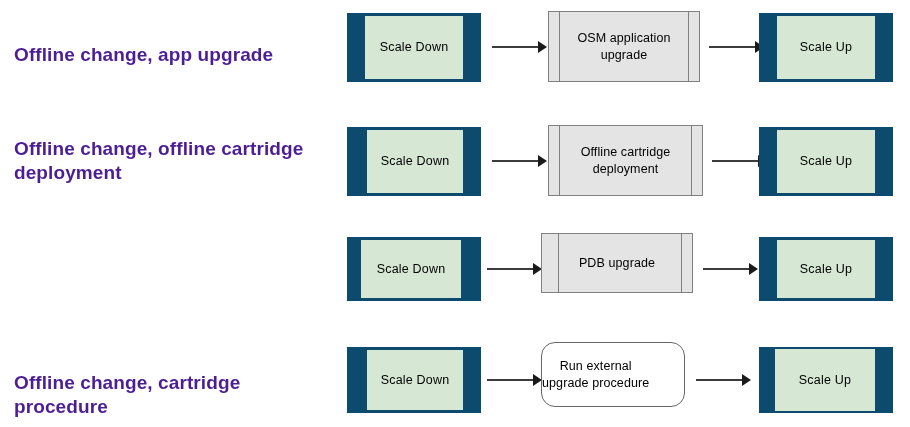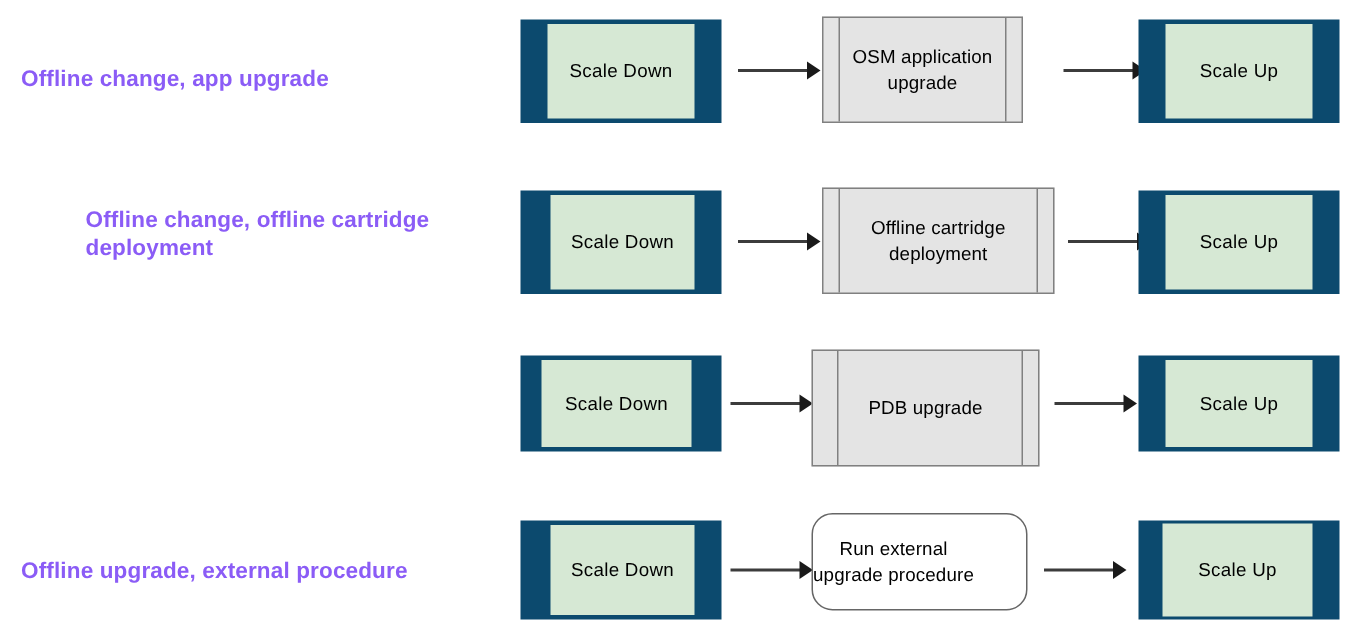--- a/index.html
+++ b/index.html
@@ -27,23 +27,23 @@
     position: absolute;
     left: 0;
     width: 910px;
   }
 
   
   .row-label {
     position: absolute;
     left: 14px;
     width: 320px;
-    font-size: 15px;
+    font-size: 19px;
     font-weight: bold;
-    color: #8b5cf6;
+    color: #4c1d95;
     line-height: 1.28;
     letter-spacing: 0.1px;
     white-space: pre-line;
   }
 
   
   .scale-node {
     position: absolute;
     background: #0c4a6e;
   }
@@ -149,42 +149,42 @@
       <div class="inner" style="left:18px; top:3px; width:98px; height:63px;">
         <span class="label">Scale Down</span>
       </div>
     </div>
 
     <div class="arrow" style="left:492px; top:41px; width:56px;">
       <div class="shaft" style="width:47px;"></div>
       <div class="head" style="left:46px;"></div>
     </div>
 
-    <div class="process-node" style="left:548px; top:11px; width:134px; height:71px;">
+    <div class="process-node" style="left:548px; top:11px; width:152px; height:71px;">
       <div class="bar left"></div>
       <div class="bar right"></div>
       <div class="label">OSM application
 upgrade</div>
     </div>
 
     <div class="arrow" style="left:709px; top:41px; width:56px;">
       <div class="shaft" style="width:47px;"></div>
       <div class="head" style="left:46px;"></div>
     </div>
 
     <div class="scale-node" style="left:759px; top:13px; width:134px; height:69px;">
       <div class="inner" style="left:18px; top:3px; width:98px; height:63px;">
         <span class="label">Scale Up</span>
       </div>
     </div>
   </div>
 
   <div class="row" style="top:110px; height:110px;">
 
-    <div class="row-label" style="top:27px;margin-left:43px;">Offline change, offline cartridge
+    <div class="row-label" style="top:27px;">Offline change, offline cartridge
 deployment</div>
 
     <div class="scale-node" style="left:347px; top:17px; width:134px; height:69px;">
       <div class="inner" style="left:20px; top:3px; width:96px; height:63px;">
         <span class="label">Scale Down</span>
       </div>
     </div>
 
     <div class="arrow" style="left:492px; top:45px; width:56px;">
       <div class="shaft" style="width:47px;"></div>
@@ -217,41 +217,41 @@
       <div class="inner" style="left:14px; top:3px; width:100px; height:58px;">
         <span class="label">Scale Down</span>
       </div>
     </div>
 
     <div class="arrow" style="left:487px; top:38px; width:56px;">
       <div class="shaft" style="width:47px;"></div>
       <div class="head" style="left:46px;"></div>
     </div>
 
-    <div class="process-node" style="left:541px; top:8px; width:152px; height:78px;">
+    <div class="process-node" style="left:541px; top:8px; width:152px; height:60px;">
       <div class="bar left" style="left:16px;"></div>
       <div class="bar right" style="right:10px;"></div>
       <div class="label">PDB upgrade</div>
     </div>
 
     <div class="arrow" style="left:703px; top:38px; width:56px;">
       <div class="shaft" style="width:47px;"></div>
       <div class="head" style="left:46px;"></div>
     </div>
 
     <div class="scale-node" style="left:759px; top:12px; width:134px; height:64px;">
       <div class="inner" style="left:18px; top:3px; width:98px; height:58px;">
         <span class="label">Scale Up</span>
       </div>
     </div>
   </div>
 
   <div class="row" style="top:335px; height:92px;">
 
-    <div class="row-label" style="top:36px;">Offline upgrade, external procedure</div>
+    <div class="row-label" style="top:36px;">Offline change, cartridge procedure</div>
 
     <div class="scale-node" style="left:347px; top:12px; width:134px; height:66px;">
       <div class="inner" style="left:20px; top:3px; width:96px; height:60px;">
         <span class="label">Scale Down</span>
       </div>
     </div>
 
     <div class="arrow" style="left:487px; top:39px; width:56px;">
       <div class="shaft" style="width:47px;"></div>
       <div class="head" style="left:46px;"></div>

